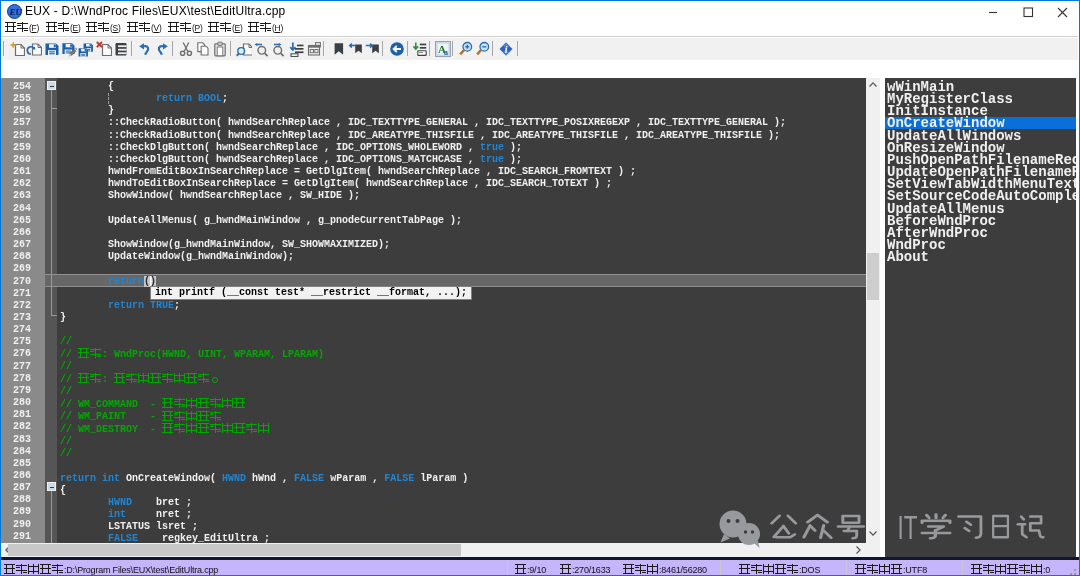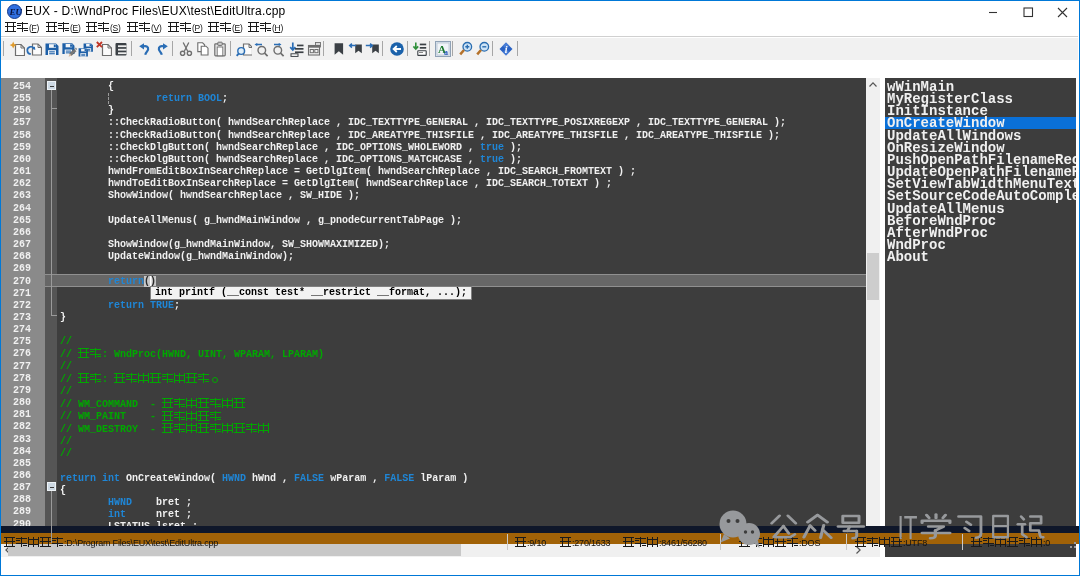--- a/index.html
+++ b/index.html
@@ -50,21 +50,21 @@
 .brbox{background:linear-gradient(#fff,#fff) 6px 0/1.5px 100% no-repeat,linear-gradient(#c6c6c6,#c6c6c6);color:#2b2b2b}
 #tip{position:absolute;left:149px;top:208px;width:322px;height:14px;background:#f2f2f2;border:1px solid #808080;font-family:"Liberation Mono",monospace;font-weight:bold;font-size:10px;color:#000;white-space:pre;line-height:12px;padding-left:4px}
 #vsb{left:866px;top:78px;width:14px;height:479px;background:#f0f0f0}
 #vthumb{position:absolute;left:1px;top:175px;width:12px;height:47px;background:#cdcdcd}
 #gapcol{left:880px;top:78px;width:5px;height:479px;background:#fff}
 #hsb{left:1px;top:543px;width:865px;height:14px;background:#f0f0f0}
 #hthumb{position:absolute;left:7px;top:1px;width:453px;height:12px;background:#c8c8c8}
 #panel{left:885px;top:78px;width:191px;height:479px;background:#3d3d3d;overflow:hidden}
 #plist{position:absolute;left:2px;top:3px;font-family:"Liberation Mono",monospace;font-weight:bold;font-size:14px;line-height:12.15px;white-space:pre;color:#f0f0f0}
 #psel{position:absolute;left:0;top:38.5px;width:191px;height:12.5px;background:#0a70d8}
-#status{left:1px;top:526px;width:1078px;height:18px;background:#a16207;border-top:7px solid #0f172a;font-size:9px;letter-spacing:-0.2px;color:#111}
+#status{left:1px;top:557px;width:1078px;height:18px;background:#c4b5fd;border-top:3px solid #0f172a;font-size:9px;letter-spacing:-0.2px;color:#111}
 .sdiv{position:absolute;top:1px;width:1px;height:16px;background:#c9c9c9}
 .stxt{position:absolute;top:4px;white-space:pre}
 #wm{left:700px;top:495px;width:380px;height:62px}
 .fbox{position:absolute;width:9px;height:9px;background:#cdd9e4;border:1px solid #eef3f7;z-index:3}
 .fbox:after{content:"";position:absolute;left:1.5px;top:3.5px;width:4px;height:1px;background:#3d3d3d}
 .fline{position:absolute;width:1px;background:#9a9a9a;z-index:2}
 .fh{position:absolute;height:1px;background:#9a9a9a;z-index:2}
 </style></head>
 <body>
 <div id="win">

